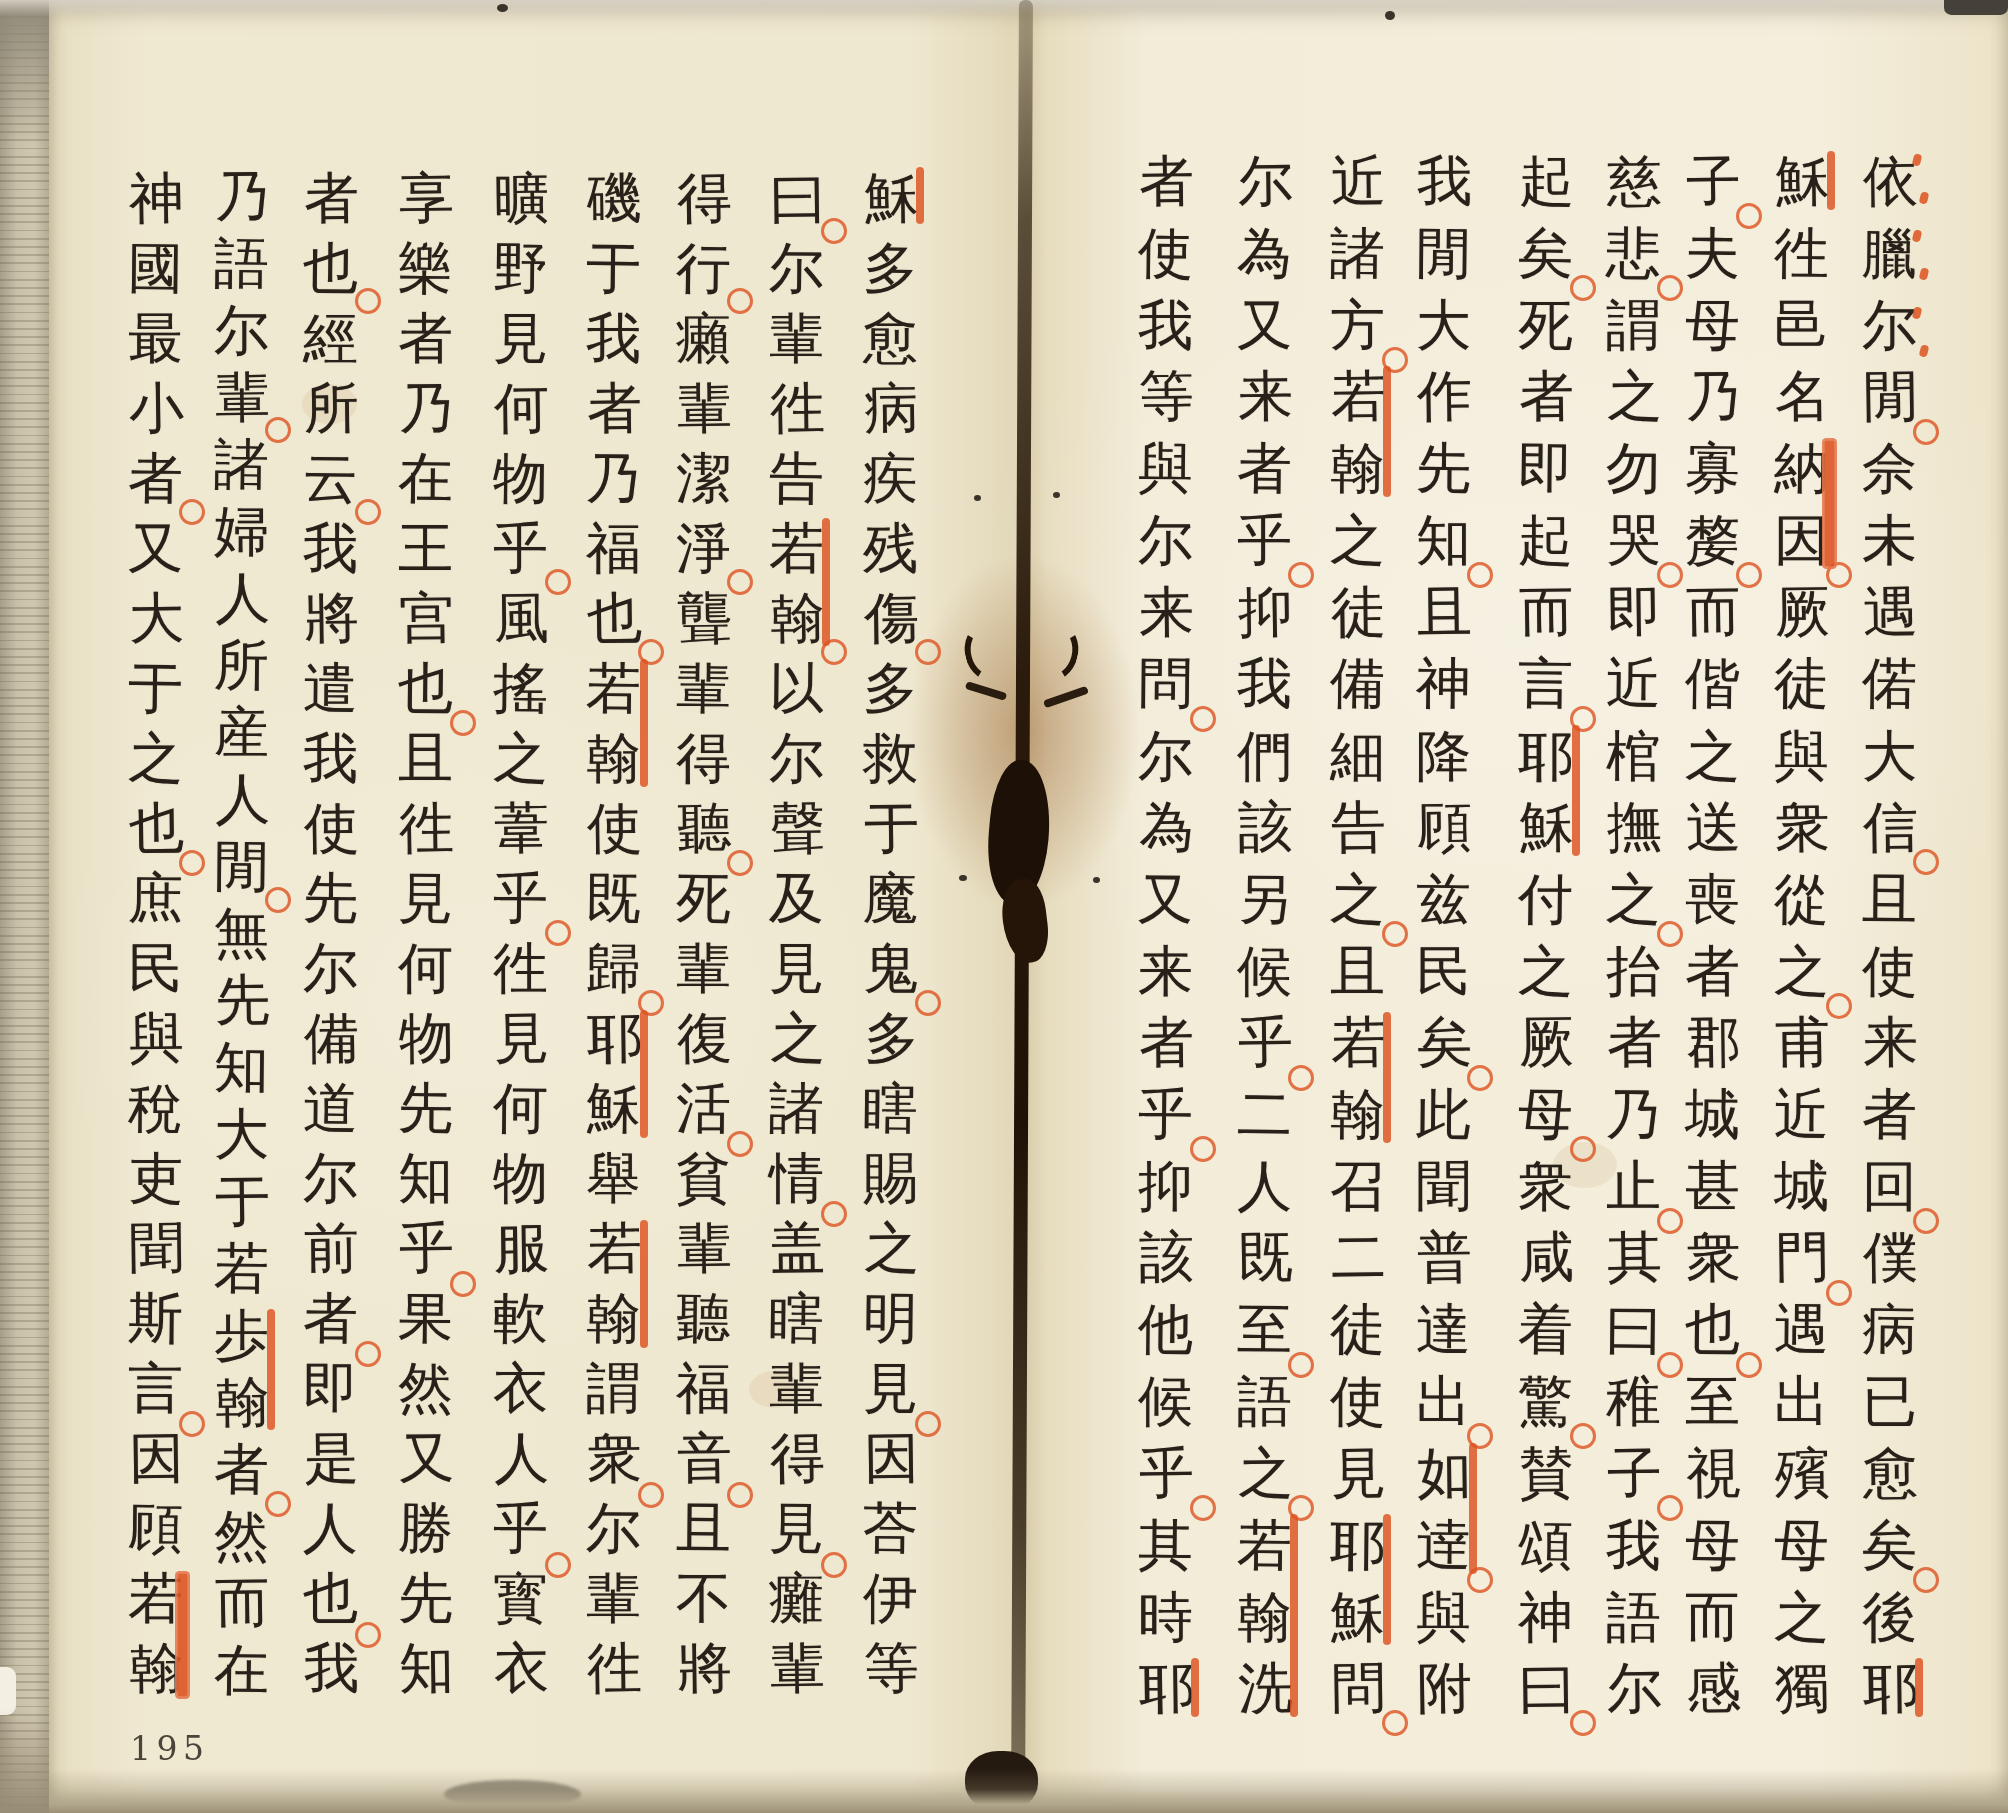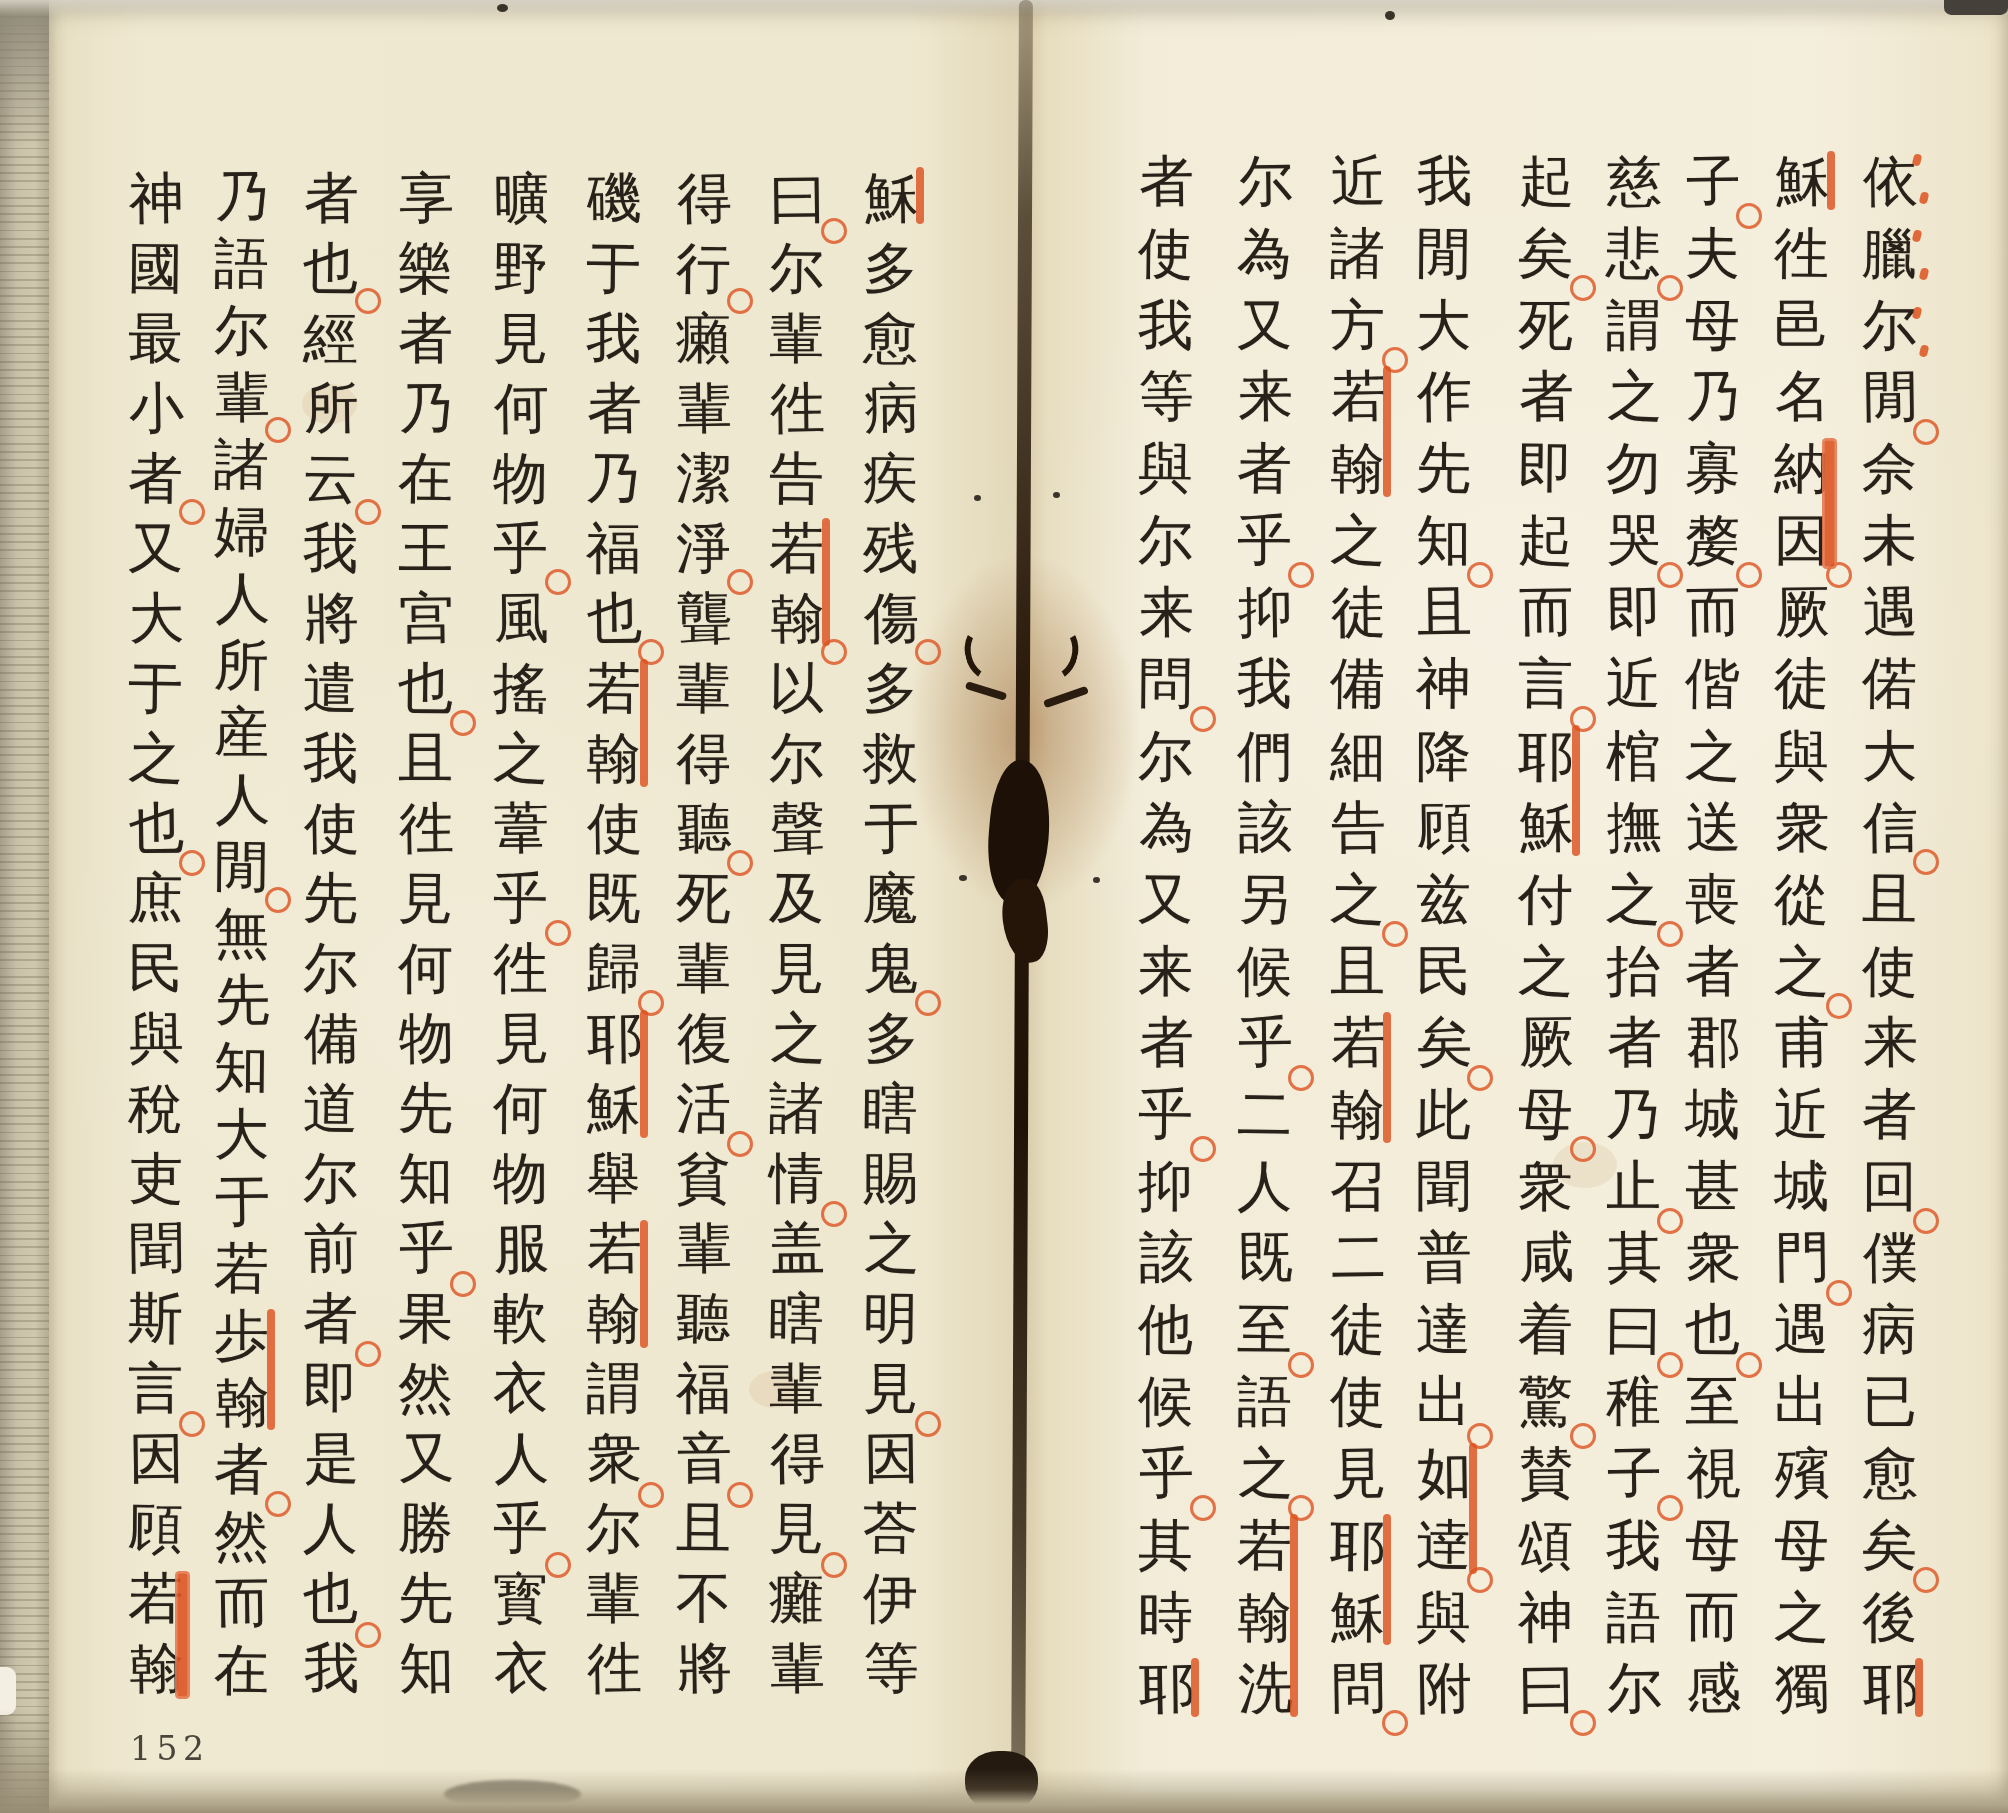--- a/index.html
+++ b/index.html
@@ -607,17 +607,17 @@
         <div class="ch" style="height: 70px;">頋</div>
         <div class="ch" style="height: 70px;">若</div>
         <div class="ch" style="height: 70px;">翰</div>
       </div>
       <div class="rcircle" style="left: 179px; top: 499px;"></div>
       <div class="rcircle" style="left: 179px; top: 850px;"></div>
       <div class="rcircle" style="left: 179px; top: 1411px;"></div>
       <div class="rline thick" style="left: 175px; top: 1571px; height: 128px;"></div>
     </div>
 
-  <div class="pagenum">152</div>
+  <div class="pagenum">195</div>
 
   <div class="layer edge-bottom"></div>
 </div>
 
 
 </body></html>

